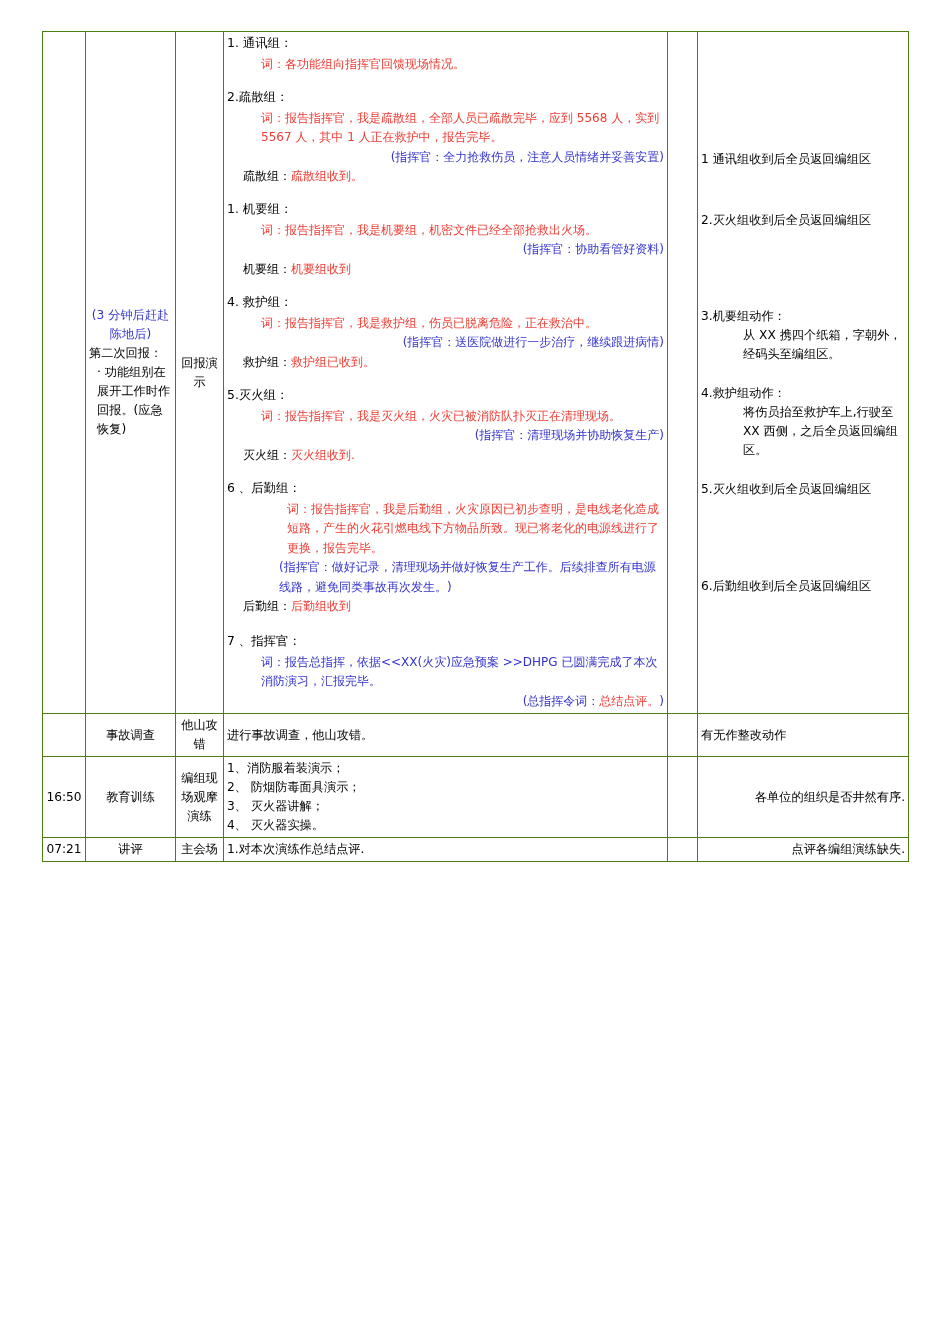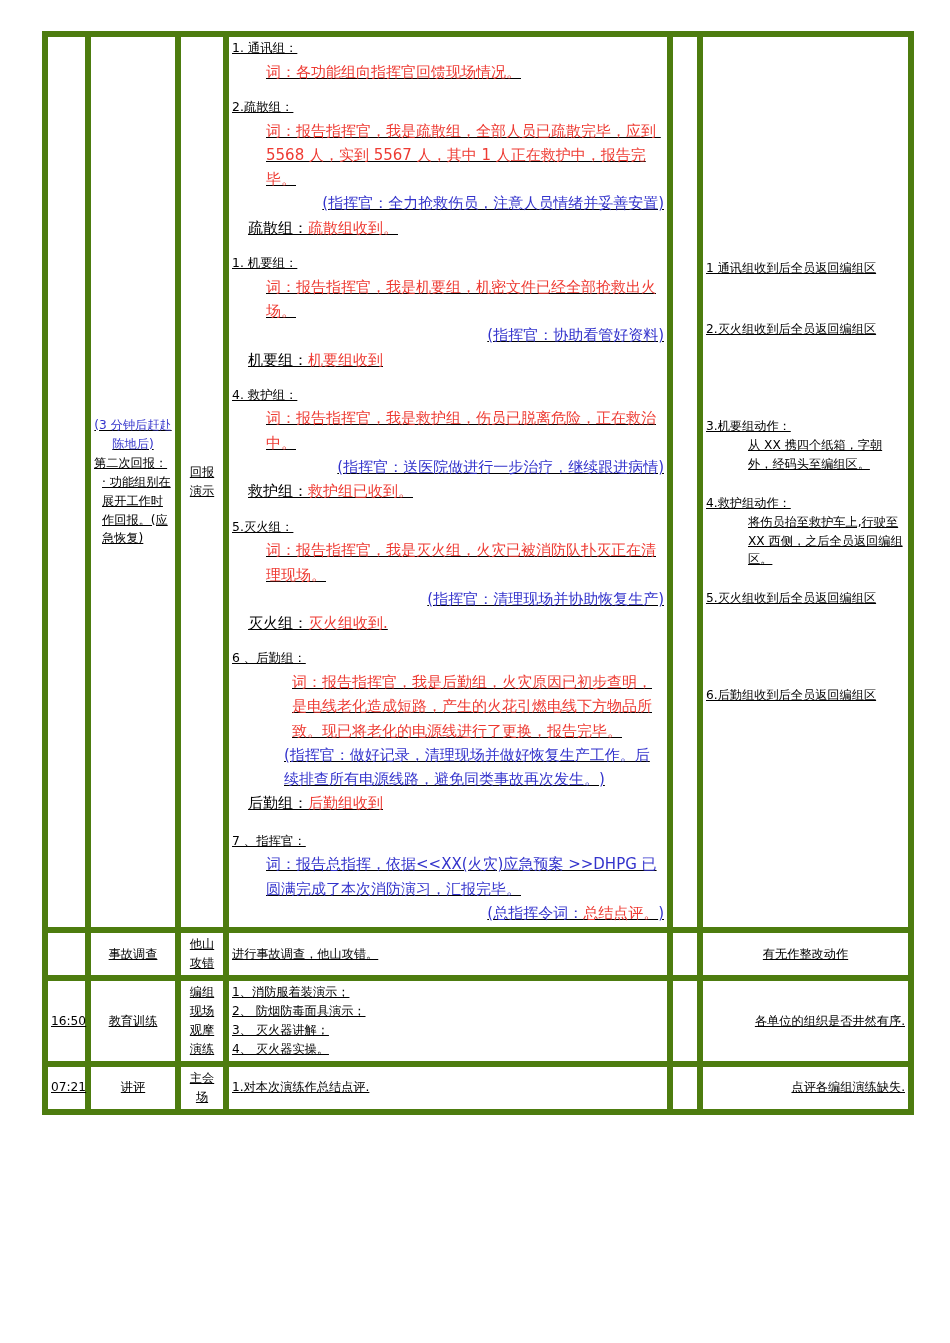--- a/index.html
+++ b/index.html
@@ -22,27 +22,26 @@
   }
   table.sched {
     position: absolute;
     left: 42px;
     top: 31px;
     width: 866px;
     border-collapse: collapse;
     table-layout: fixed;
   }
   table.sched td {
-    border: 6px solid #4d7c0f;
+    border: 1px solid #4d7c0f;
     vertical-align: middle;
     padding: 2px 3px;
     font-size: 12.2px;
     line-height: 1.55;
     color: #000;
-    text-decoration: underline;
   }
   
   col.c-time    { width: 43px; }
   col.c-item    { width: 90px; }
   col.c-mode    { width: 48px; }
   col.c-main    { width: 444px; }
   col.c-narrow  { width: 30px; }
   col.c-note    { width: 211px; }
 
   .c-center { text-align: center; }
@@ -60,21 +59,21 @@
     vertical-align: top;
   }
   .blk { margin-bottom: 14px; }
   .blk:last-child { margin-bottom: 0; }
   .hd {
     font-size: 12.4px;
     line-height: 1.5;
     margin-bottom: 2px;
   }
   .ln {
-    font-size: 15px;
+    font-size: 12px;
     line-height: 1.62;
     white-space: pre-wrap;
   }
   .ind1 { padding-left: 34px; text-indent: 0; }
   .ind-hang { padding-left: 34px; }
   .ind-hang-deep { padding-left: 60px; }
   .ind-cmd { padding-left: 22px; text-align: right; }
   .ind-cmd2 { padding-left: 52px; }
   .ind-reply { padding-left: 16px; }
   .red { color: #ee3b33; }
@@ -100,21 +99,21 @@
   }
   .note .nblk { margin-bottom: 0; }
   .note .nind2 { padding-left: 42px; }
 
   .spacer-a { height: 42px; }
   .spacer-b { height: 78px; }
   .spacer-c { height: 20px; }
   .spacer-e { height: 78px; }
 
   .note-center { text-align: right; vertical-align: middle; }
-  .note-mid { vertical-align: middle; text-align: center; }
+  .note-mid { vertical-align: middle; }
 
   .lst { white-space: pre-wrap; font-size: 12.2px; line-height: 1.72; }
   .rowtall td { height: 38px; }
 </style>
 </head>
 <body>
 
 <div class="page">
   <table class="sched">
     <colgroup>

